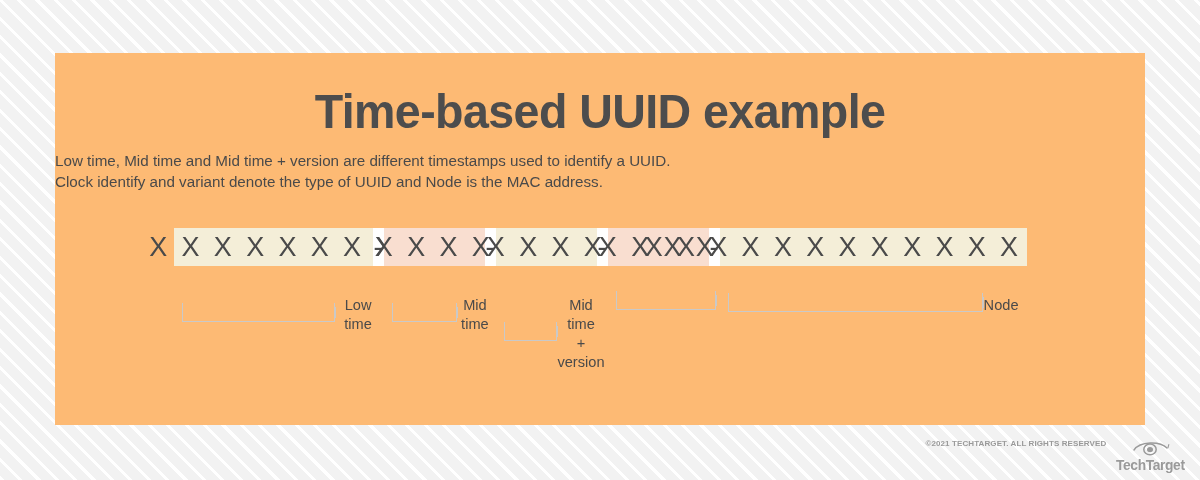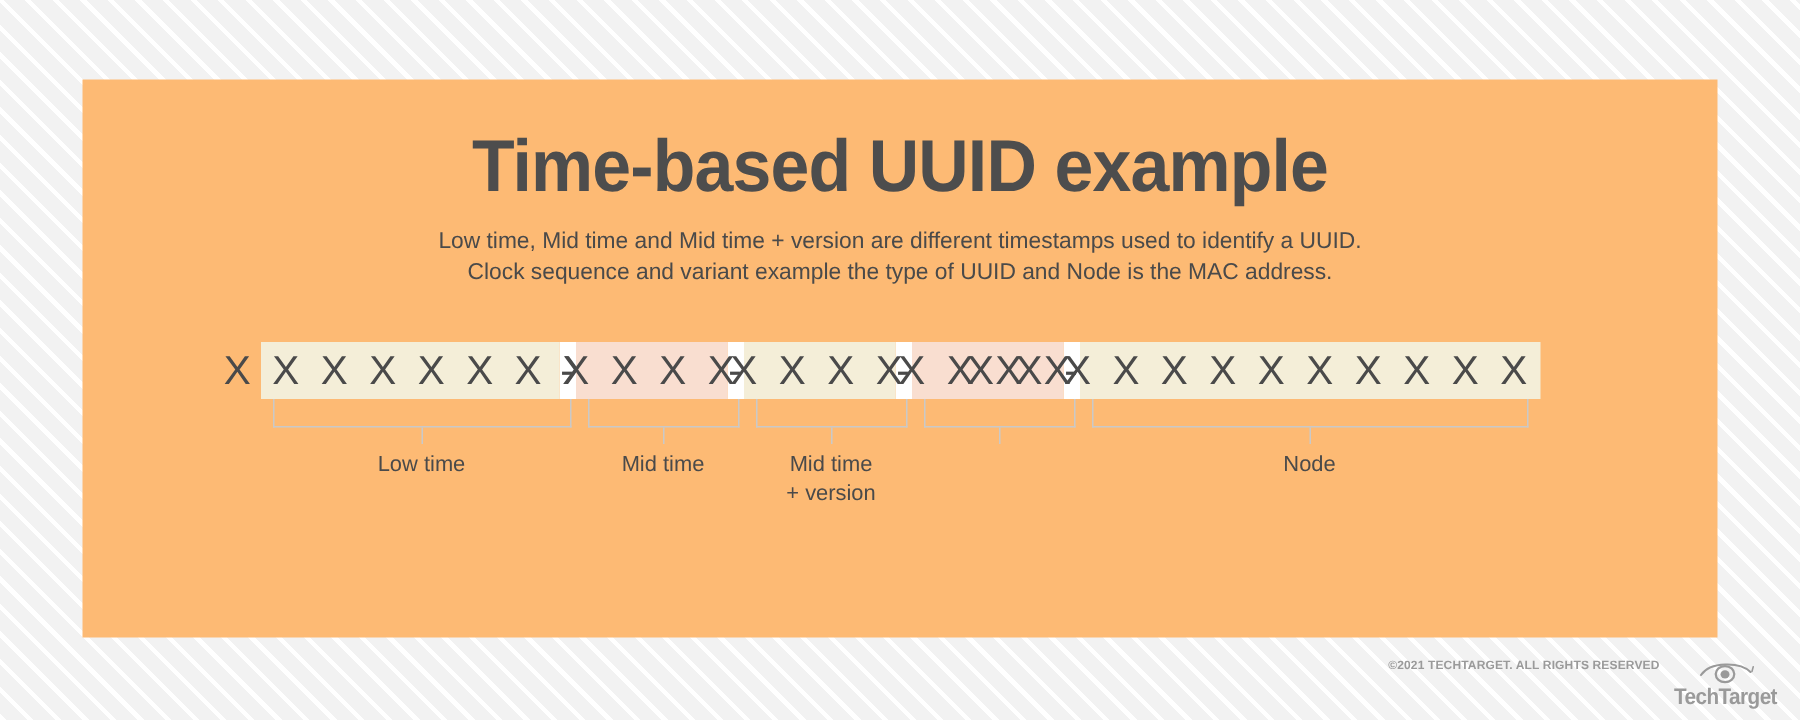--- a/index.html
+++ b/index.html
@@ -40,21 +40,20 @@
     font-size: 49px;
     line-height: 1.05;
     font-weight: 700;
     letter-spacing: -0.6px;
     color: #4d4d4d;
     font-family: "Liberation Sans Narrow", "Liberation Sans", sans-serif;
     transform: scaleX(0.95);
   }
   .subtitle {
     margin: 14px 0 0 0;
-    text-align: center;
     font-size: 15.2px;
     line-height: 1.32;
     color: #4a4a4a;
   }
   .subtitle .sub-line {
     display: block;
   }
 
   
   .uuid-area {
@@ -97,22 +96,23 @@
   }
 
   
   .bracket-row {
     display: flex;
     justify-content: center;
     align-items: flex-start;
   }
   .bracket-cell {
     display: flex;
-    flex-direction: column;
-    align-items: center;
+    flex-direction: row;
+    align-items: center;
+    margin-top: 25px;
   }
   .bracket {
     width: 100%;
     height: 19px;
     border-left: 1px solid #c9c9c9;
     border-right: 1px solid #c9c9c9;
     border-bottom: 1px solid #c9c9c9;
     box-sizing: border-box;
   }
   .stem {
@@ -168,21 +168,21 @@
 </style>
 </head>
 <body>
 
 <div class="card">
 
   <h1 class="title">Time-based UUID example</h1>
 
   <p class="subtitle">
     <span class="sub-line">Low time, Mid time and Mid time + version are different timestamps used to identify a UUID.</span>
-    <span class="sub-line">Clock sequence and variant example the type of UUID and Node is the MAC address.</span>
+    <span class="sub-line">Clock identify and variant denote the type of UUID and Node is the MAC address.</span>
   </p>
 
   <div class="uuid-area">
 
     <div class="uuid-row">
       <div class="seg seg-cream" id="seg0" style="width: 199px; background: rgb(244, 238, 216);">
         <span class="seg-text">X X X X X X X X</span>
       </div>
       <div class="sep">-</div>
       <div class="seg seg-pink" id="seg1" style="width: 101px; background: rgb(249, 222, 208);">

